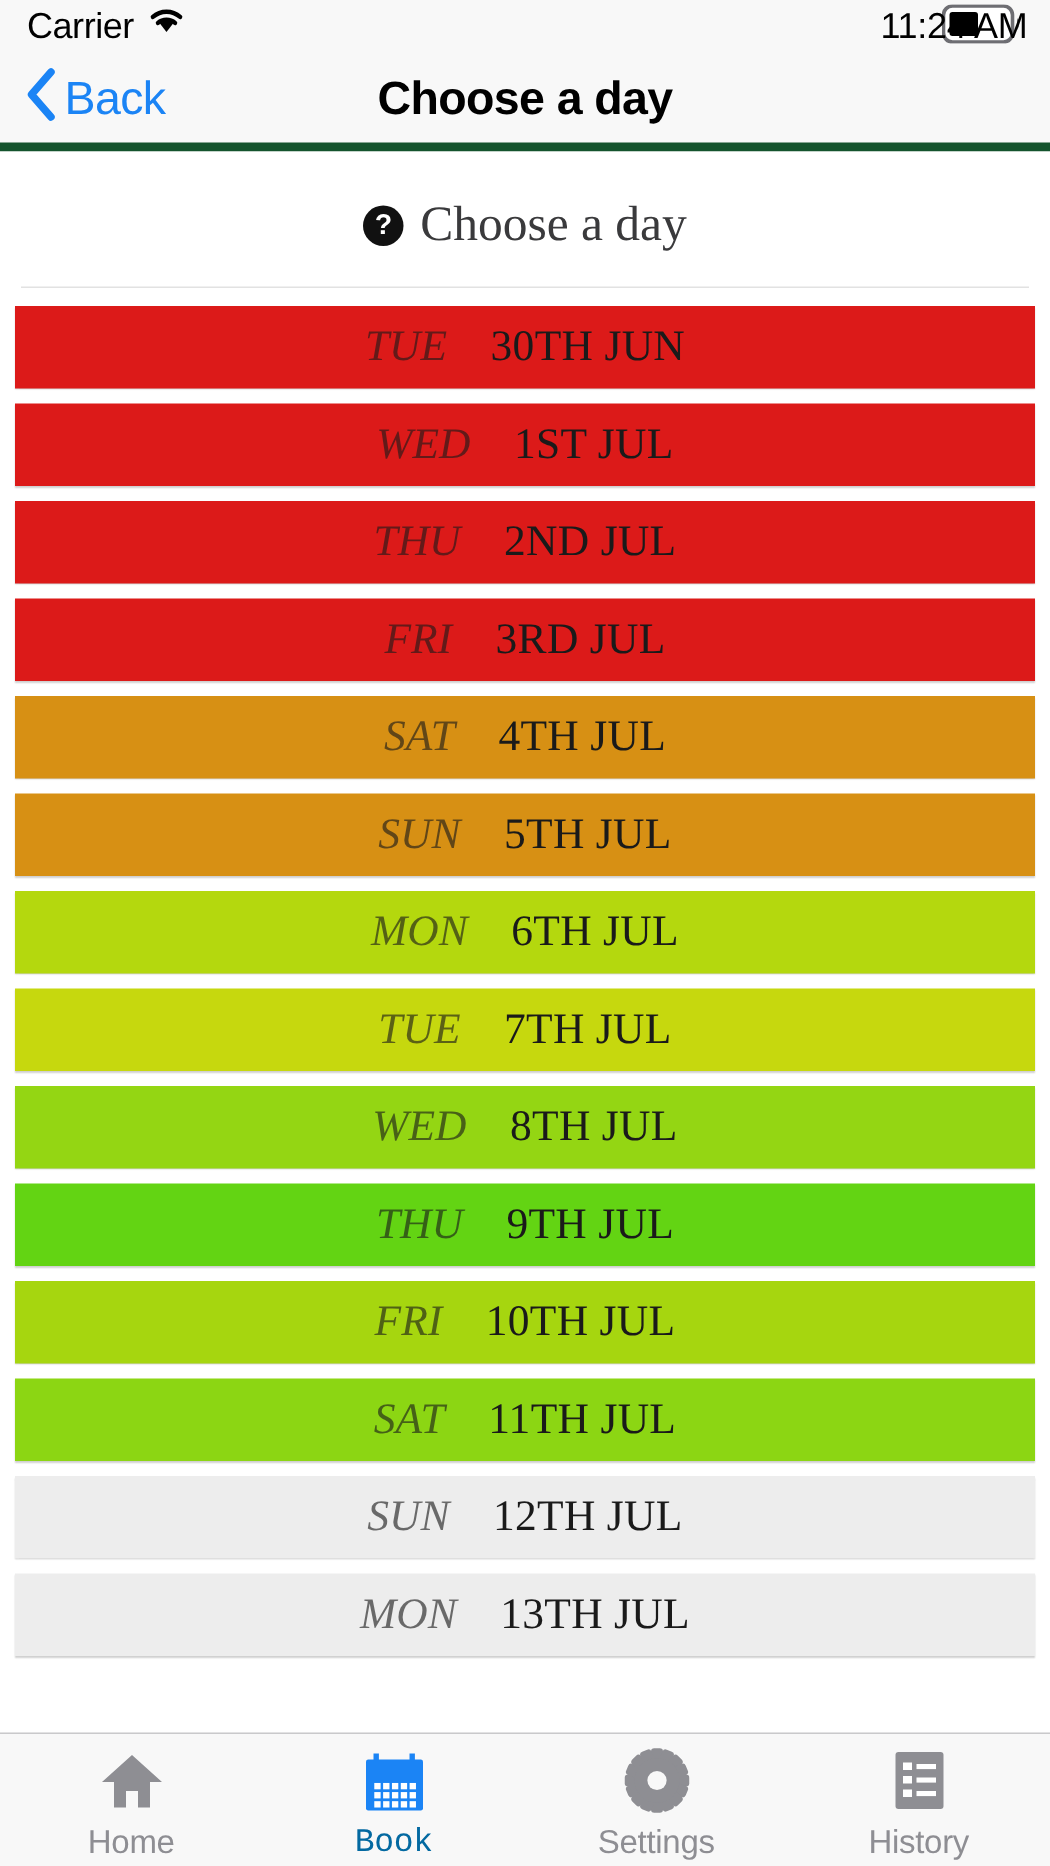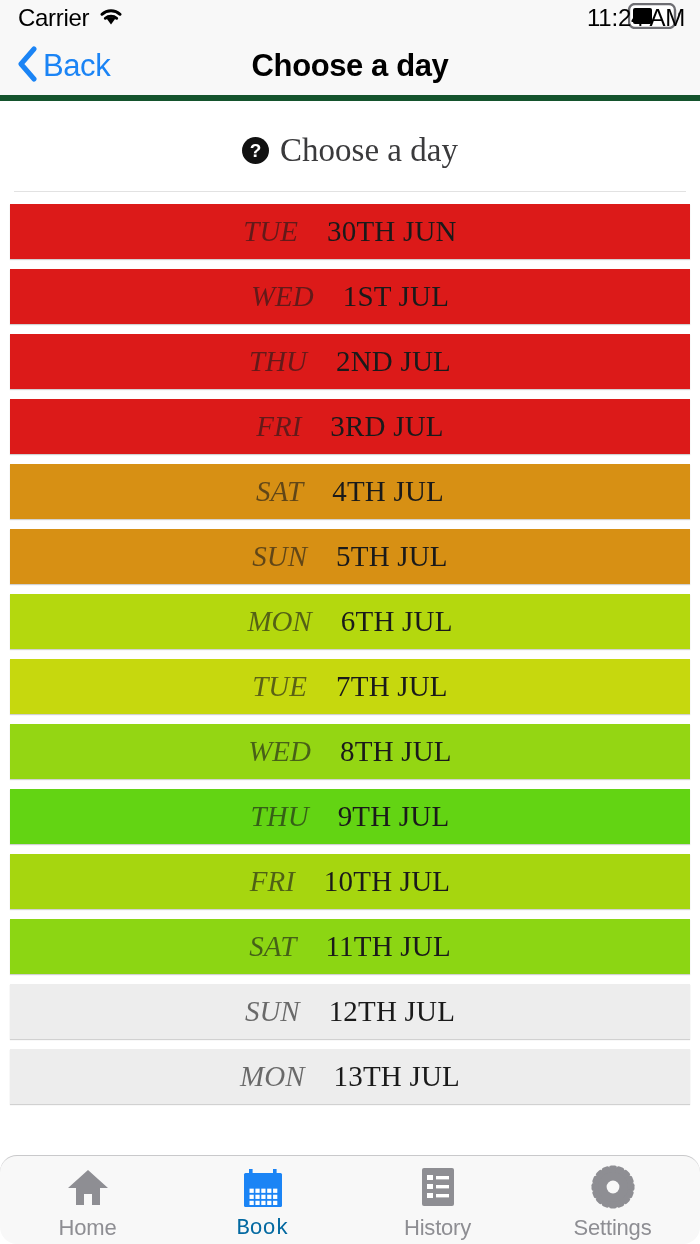--- a/index.html
+++ b/index.html
@@ -13,21 +13,21 @@
 
   
   .status-bar {
     height:36px;
     background:#f8f8f8;
     display:flex;
     align-items:center;
     padding:0 18px;
     position:relative;
   }
-  .status-left { display:flex; align-items:center; gap:9px; }
+  .status-left { display:flex; align-items:flex-start; gap:9px; }
   .carrier-text { font-size:24px; color:#000; letter-spacing:-0.3px; }
   .wifi-icon { display:block; }
   .status-time {
     position:absolute; left:0; right:15px; text-align:right;
     font-size:24px; color:#000; letter-spacing:-0.2px;
     pointer-events:none;
   }
   .status-right { margin-left:auto; display:flex; align-items:center; }
   .battery { display:block; }
 
@@ -118,21 +118,20 @@
   }
   .dnum { font-weight:normal; letter-spacing:0.2px; }
 
   
   .tab-bar {
     position:absolute; left:0; right:0; bottom:0;
     height:89px;
     background:#f8f8f8;
     border-top:1px solid #c9c9cb;
     display:flex;
-    border-radius:17px;
   }
   .tab-item {
     flex:1;
     display:flex;
     flex-direction:column;
     align-items:center;
     justify-content:center;
     gap:6px;
     cursor:pointer;
     padding-top:6px;
@@ -281,42 +280,42 @@
             <rect x="18.8" y="30.2" width="4.6" height="4.6" fill="#fff"></rect>
             <rect x="25.200000000000003" y="30.2" width="4.6" height="4.6" fill="#fff"></rect>
             <rect x="31.6" y="30.2" width="4.6" height="4.6" fill="#fff"></rect>
           </g>
         </svg>
       </span>
       <span class="tab-label">Book</span>
     </div>
     <div class="tab-item inactive">
       <span class="tab-icon">
-        <svg width="40" height="42" viewBox="0 0 40 42">
-          <rect x="4" y="2" width="32" height="38" rx="2" fill="#8e8e93"></rect>
-          <rect x="9" y="9" width="6" height="5" fill="#fff"></rect>
-          <rect x="18" y="10" width="13" height="3.4" fill="#fff"></rect>
-          <rect x="9" y="18" width="6" height="5" fill="#fff"></rect>
-          <rect x="18" y="19" width="13" height="3.4" fill="#fff"></rect>
-          <rect x="9" y="27" width="6" height="5" fill="#fff"></rect>
-          <rect x="18" y="28" width="13" height="3.4" fill="#fff"></rect>
-        </svg>
-      </span>
-      <span class="tab-label">History</span>
-    </div>
-    <div class="tab-item inactive">
-      <span class="tab-icon">
         <svg width="44" height="44" viewBox="0 0 44 44">
           <rect x="18" y="0.5" width="8" height="43" rx="2.2" fill="#8e8e93" transform="rotate(0 22 22)"></rect>
           <rect x="18" y="0.5" width="8" height="43" rx="2.2" fill="#8e8e93" transform="rotate(22.5 22 22)"></rect>
           <rect x="18" y="0.5" width="8" height="43" rx="2.2" fill="#8e8e93" transform="rotate(45 22 22)"></rect>
           <rect x="18" y="0.5" width="8" height="43" rx="2.2" fill="#8e8e93" transform="rotate(67.5 22 22)"></rect>
           <rect x="18" y="0.5" width="8" height="43" rx="2.2" fill="#8e8e93" transform="rotate(90 22 22)"></rect>
           <rect x="18" y="0.5" width="8" height="43" rx="2.2" fill="#8e8e93" transform="rotate(112.5 22 22)"></rect>
           <rect x="18" y="0.5" width="8" height="43" rx="2.2" fill="#8e8e93" transform="rotate(135 22 22)"></rect>
           <rect x="18" y="0.5" width="8" height="43" rx="2.2" fill="#8e8e93" transform="rotate(157.5 22 22)"></rect>
           <circle cx="22" cy="22" r="15" fill="#8e8e93"></circle>
           <circle cx="22" cy="22" r="6.4" fill="#f8f8f8"></circle>
         </svg>
       </span>
       <span class="tab-label">Settings</span>
     </div>
+    <div class="tab-item inactive">
+      <span class="tab-icon">
+        <svg width="40" height="42" viewBox="0 0 40 42">
+          <rect x="4" y="2" width="32" height="38" rx="2" fill="#8e8e93"></rect>
+          <rect x="9" y="9" width="6" height="5" fill="#fff"></rect>
+          <rect x="18" y="10" width="13" height="3.4" fill="#fff"></rect>
+          <rect x="9" y="18" width="6" height="5" fill="#fff"></rect>
+          <rect x="18" y="19" width="13" height="3.4" fill="#fff"></rect>
+          <rect x="9" y="27" width="6" height="5" fill="#fff"></rect>
+          <rect x="18" y="28" width="13" height="3.4" fill="#fff"></rect>
+        </svg>
+      </span>
+      <span class="tab-label">History</span>
+    </div>
   </div>
 
 </body></html>

